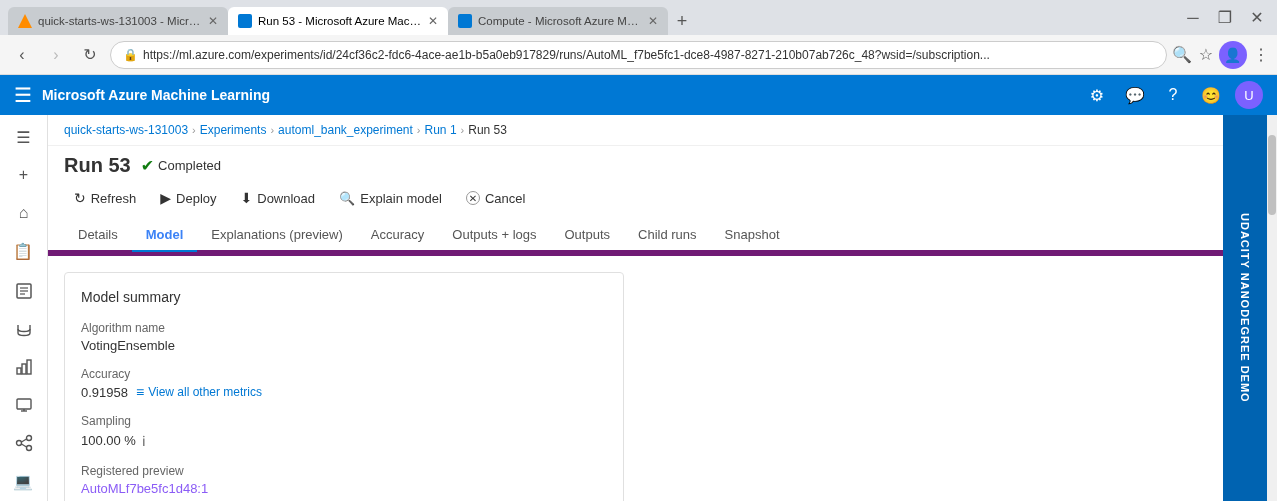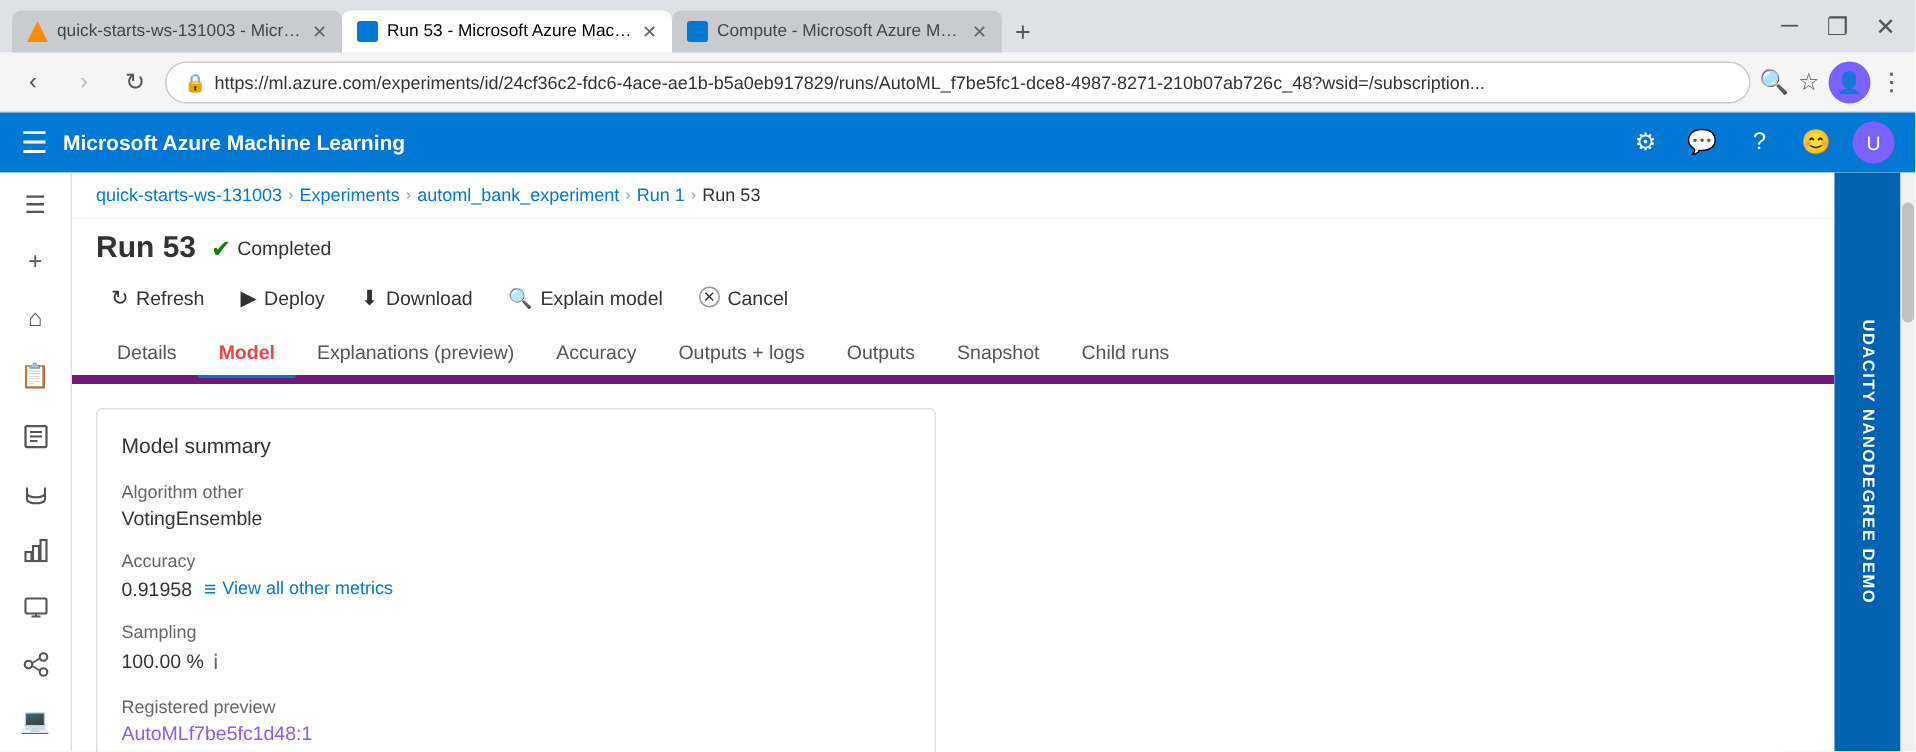--- a/index.html
+++ b/index.html
@@ -289,21 +289,21 @@
     }
     .tab-item {
       padding: 8px 14px;
       font-size: 13px;
       color: #555;
       cursor: pointer;
       border-bottom: 2px solid transparent;
       margin-bottom: -2px;
     }
     .tab-item.active {
-      color: #ef4444;
+      color: #3b82f6;
       border-bottom: 2px solid #0078d4;
       font-weight: 600;
     }
 
     
     .content-panel {
       padding: 16px;
       overflow-y: auto;
       flex: 1;
     }
@@ -580,33 +580,33 @@
         <div class="tab-item">
           <span>Accuracy</span>
         </div>
         <div class="tab-item">
           <span>Outputs + logs</span>
         </div>
         <div class="tab-item">
           <span>Outputs</span>
         </div>
         <div class="tab-item">
+          <span>Child runs</span>
+        </div>
+        <div class="tab-item">
           <span>Snapshot</span>
-        </div>
-        <div class="tab-item">
-          <span>Child runs</span>
         </div>
       </div>
 
       <div class="content-panel">
         <div class="model-summary-box">
           <div class="model-summary-title">Model summary</div>
 
           <div class="field-group">
-            <div class="field-label">Algorithm other</div>
+            <div class="field-label">Algorithm name</div>
             <div class="field-value">VotingEnsemble</div>
           </div>
 
           <div class="field-group">
             <div class="field-label">Accuracy</div>
             <div class="accuracy-row">
               <span class="field-value">0.91958</span>
               <a class="view-metrics-link">
                 <span style="font-size:14px;">≡</span>
                 <span>View all other metrics</span>

